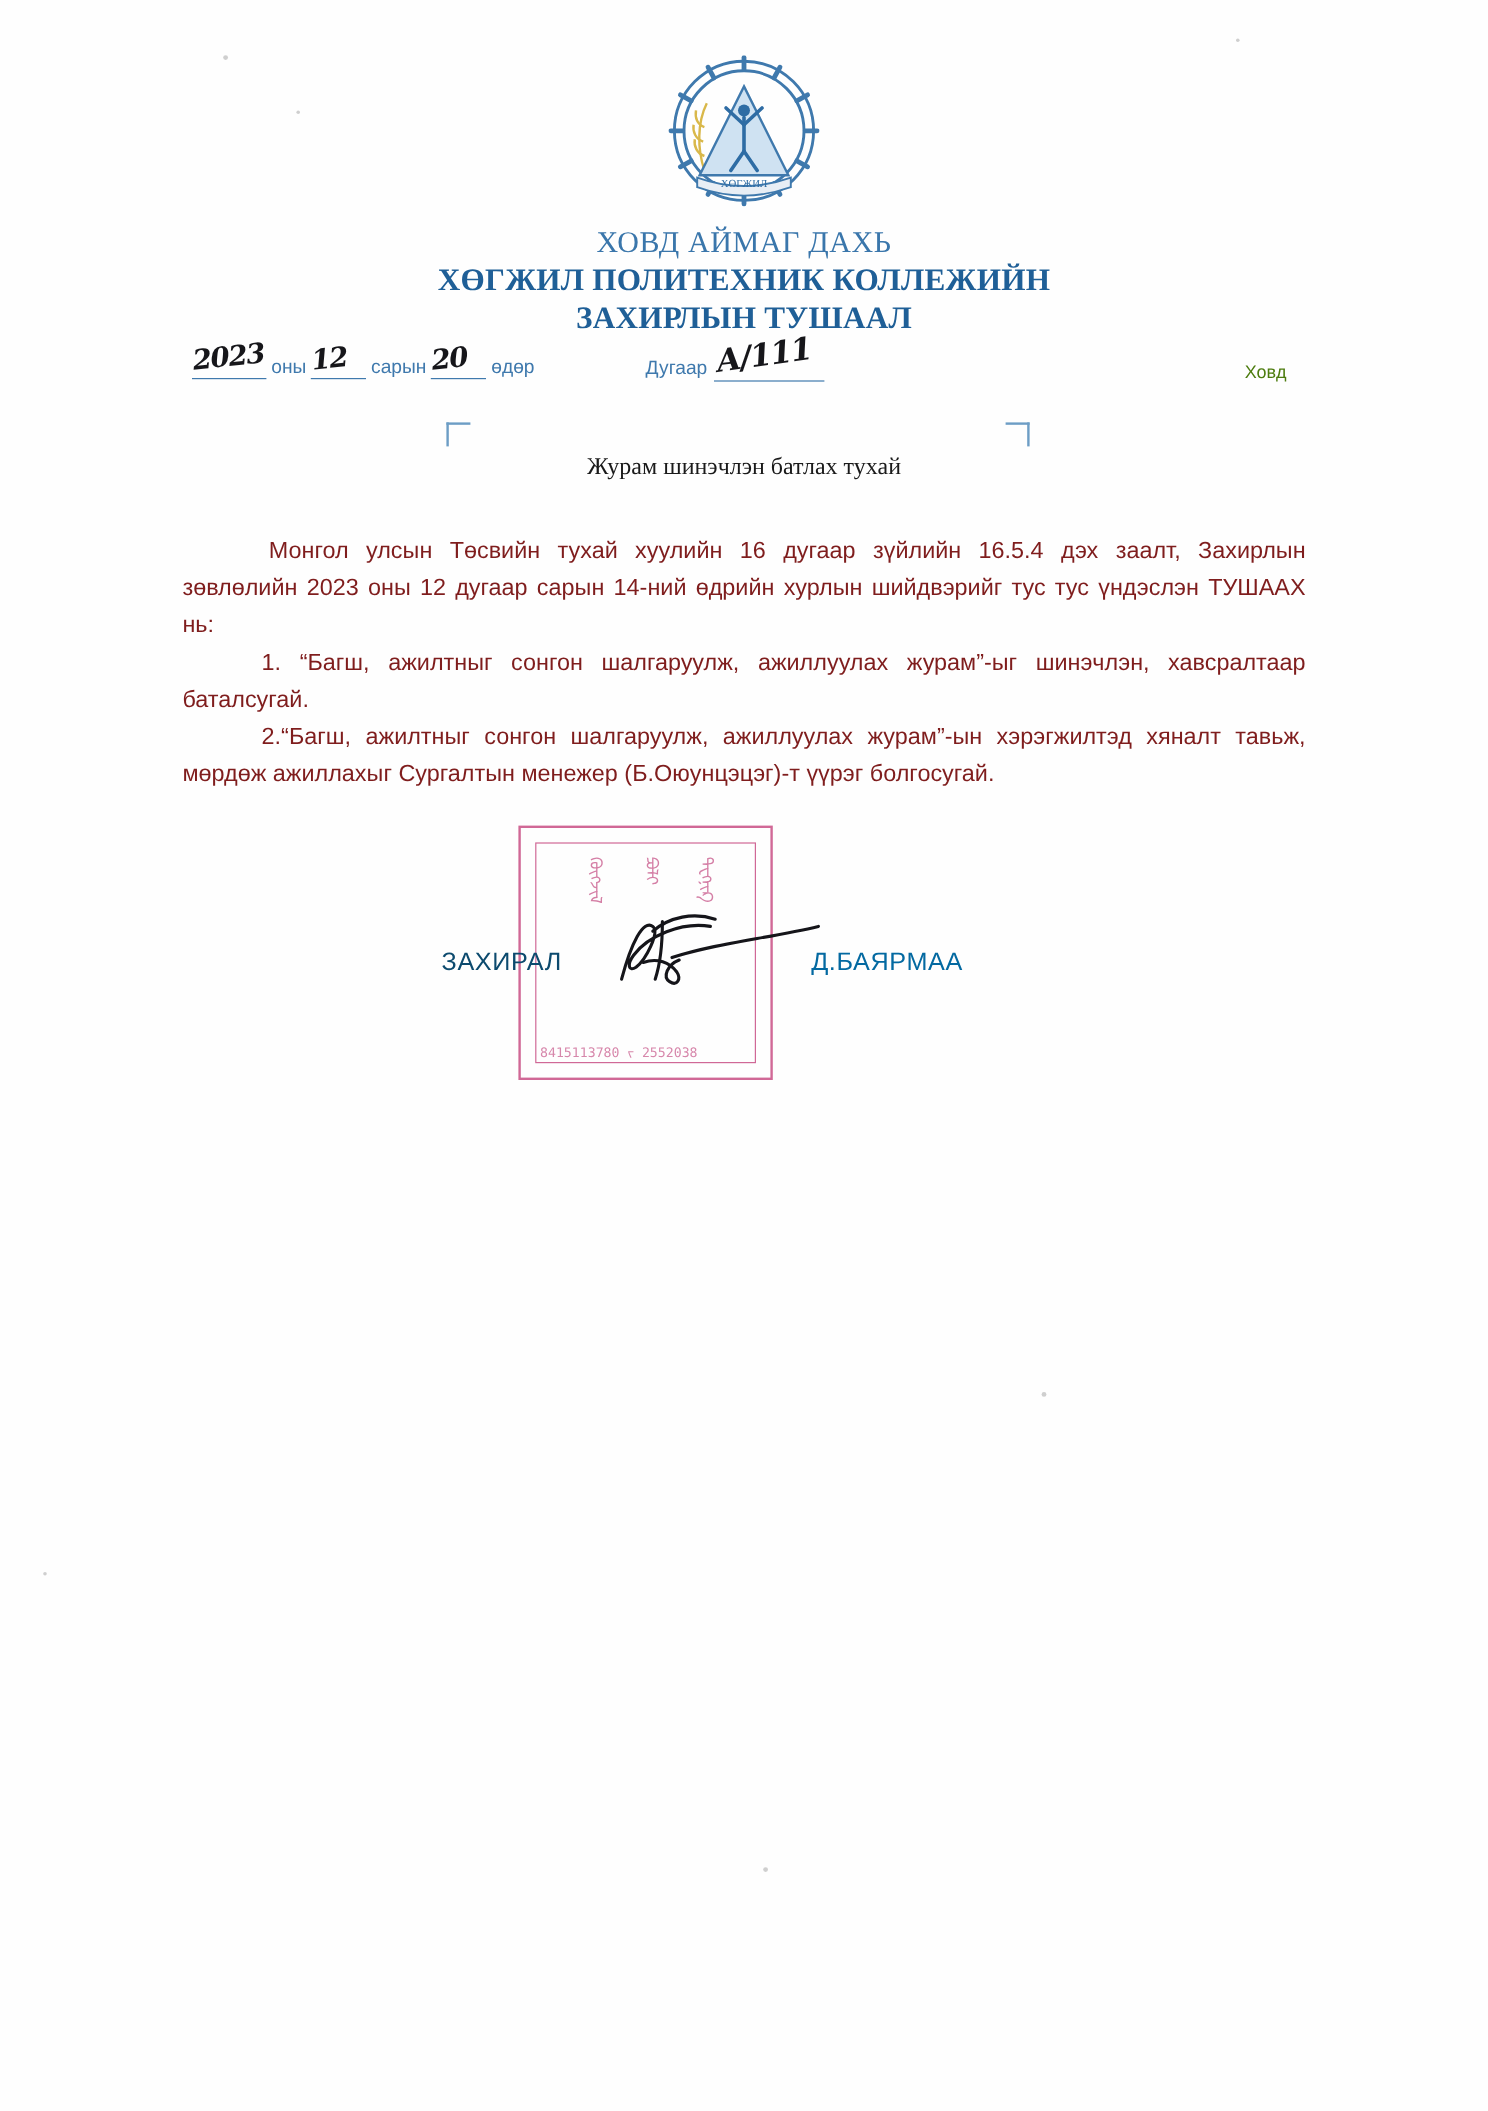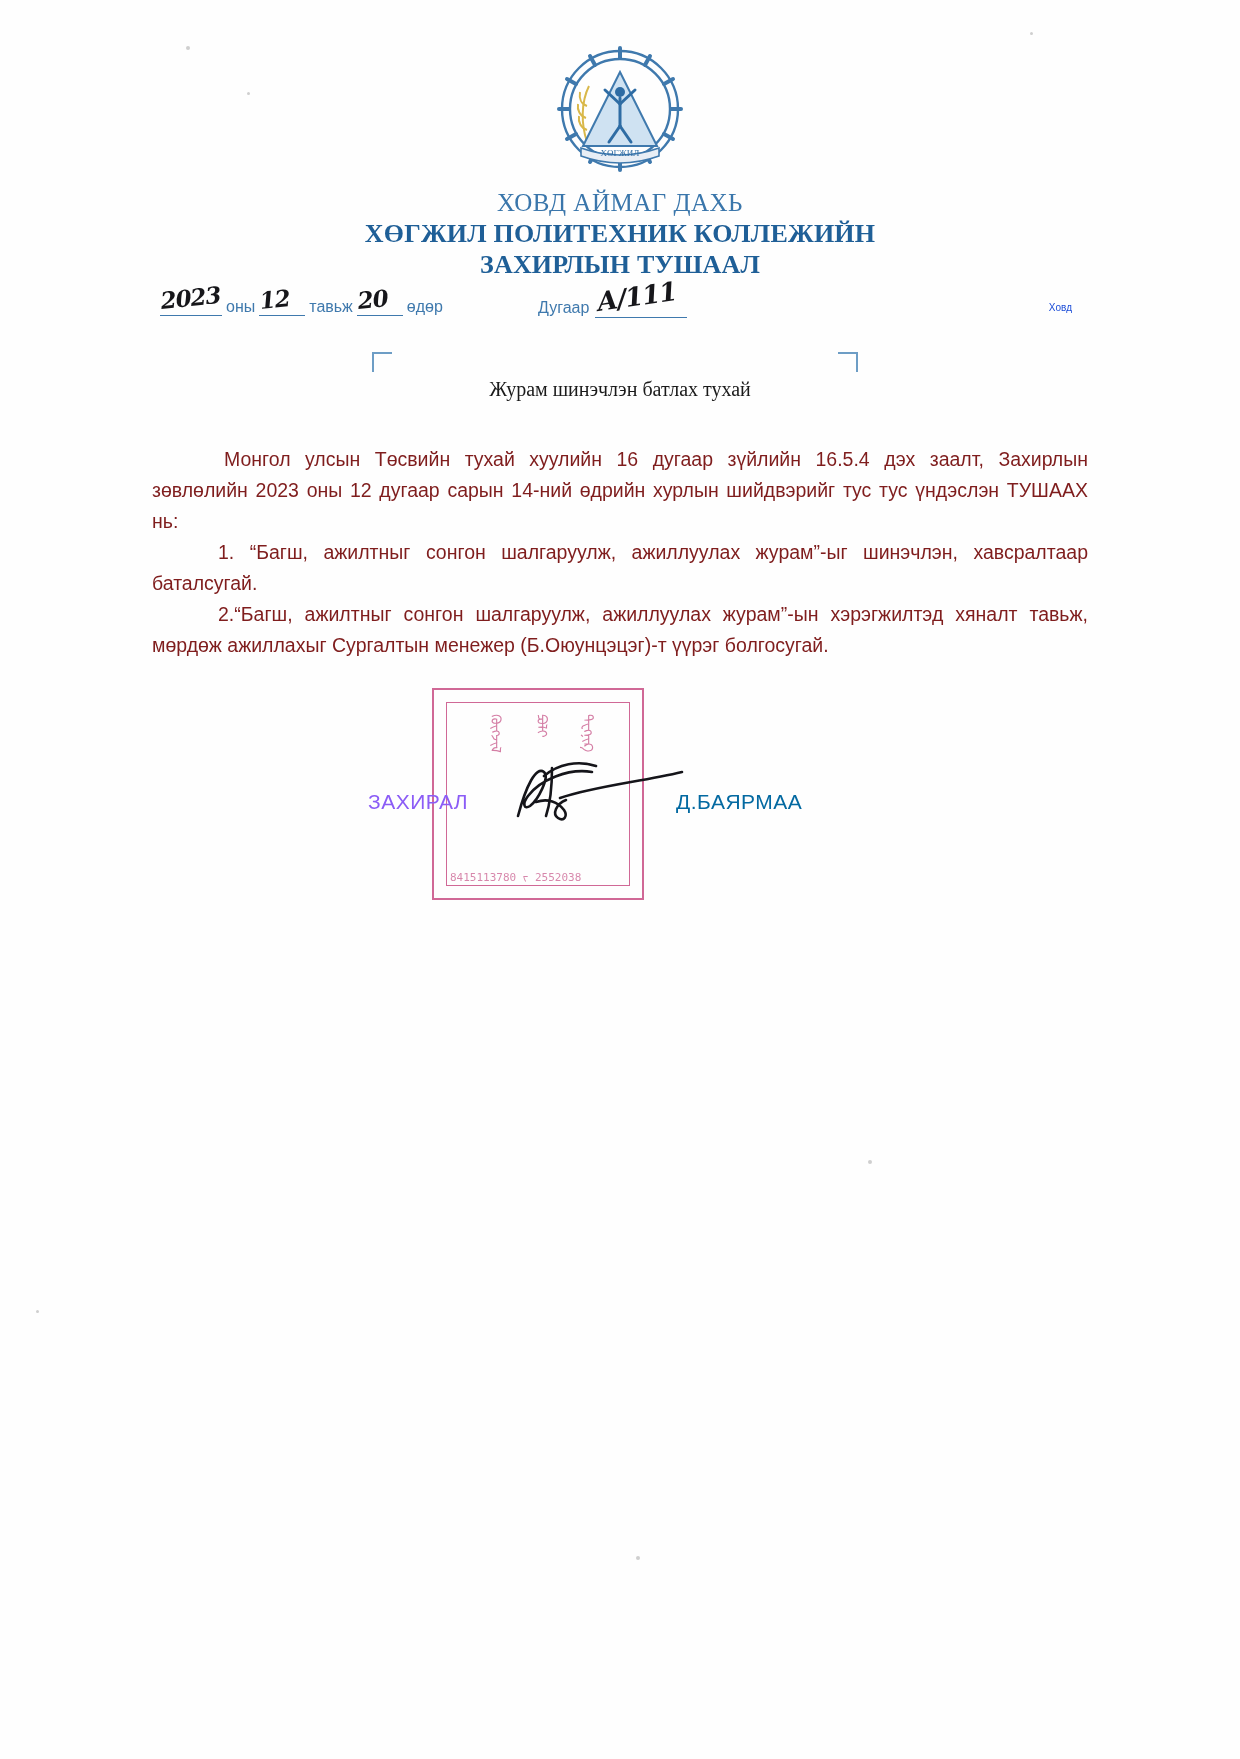--- a/index.html
+++ b/index.html
@@ -83,21 +83,21 @@
     position:absolute;left:538px;top:2px;
     display:flex;align-items:center;gap:6px;
   }
   .meta-num .ul{min-width:92px;}
   .meta-num .hw{
     font-size:26px;left:4px;bottom:0px;
     transform:rotate(-8deg);
   }
   .meta-place{
     position:absolute;right:168px;top:6px;
-    font-size:10px;color:#1d4ed8;
+    font-size:15px;color:#4d7c0f;
   }
 
   
   .subject-zone{
     position:absolute;top:352px;left:0;right:0;height:46px;
   }
   .brk{
     position:absolute;width:18px;height:18px;
     border-color:#6d9dc5;
   }
@@ -145,21 +145,21 @@
     font-size:11px;color:#c0407a;letter-spacing:1px;opacity:.8;
     font-family:"DejaVu Sans Mono", monospace;
   }
 
   
   .sigrow{
     position:absolute;left:0;right:0;top:790px;height:40px;
   }
   .sig-title{
     position:absolute;left:368px;top:0;
-    font-size:21px;color:#8b5cf6;letter-spacing:.5px;
+    font-size:21px;color:#0c4a6e;letter-spacing:.5px;
   }
   .sig-name{
     position:absolute;left:676px;top:0;
     font-size:21px;color:#0369a1;letter-spacing:.5px;
   }
   .sig-scribble{
     position:absolute;left:500px;top:-44px;
     width:190px;height:90px;
     pointer-events:none;
   }
@@ -231,21 +231,21 @@
 
   <div class="meta">
     <div class="meta-date">
       <span class="ul">
         <span class="hw">2023</span>
       </span>
       <span>оны</span>
       <span class="ul small">
         <span class="hw">12</span>
       </span>
-      <span>тавьж</span>
+      <span>сарын</span>
       <span class="ul small">
         <span class="hw">20</span>
       </span>
       <span>өдөр</span>
     </div>
     <div class="meta-num">
       <span>Дугаар</span>
       <span class="ul">
         <span class="hw">А/111</span>
       </span>

